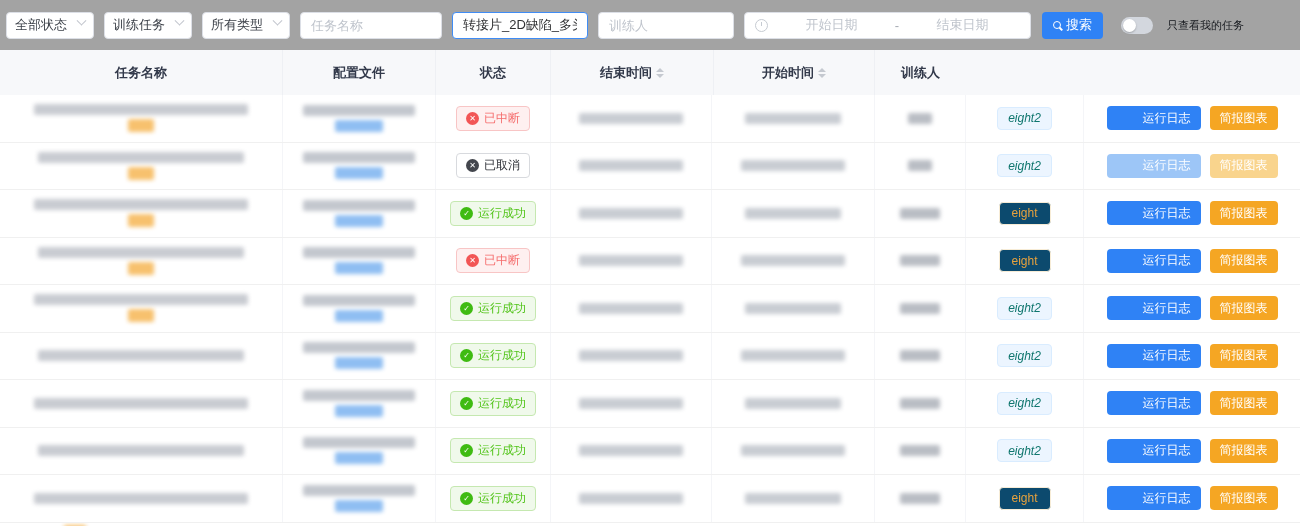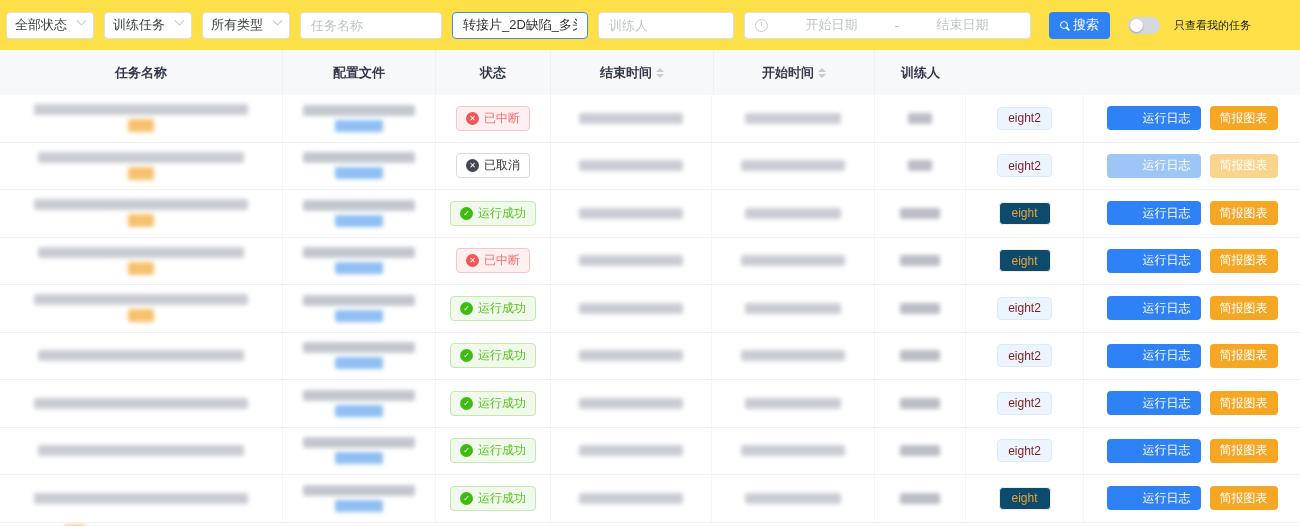--- a/index.html
+++ b/index.html
@@ -1,38 +1,38 @@
 <!DOCTYPE html>
 <html><head>
 <meta charset="utf-8">
 <style>
   * { margin:0; padding:0; box-sizing:border-box; }
   html,body { width:1300px; height:526px; overflow:hidden; background:#fff;
     font-family:"Liberation Sans","DejaVu Sans",sans-serif; }
 
   
-  .filter-bar { height:50px; display:flex; align-items:center; padding:0 6px; gap:10px; background:#fde047; }
+  .filter-bar { height:50px; display:flex; align-items:center; padding:0 6px; gap:10px; background:#a3a3a3; }
   .select, .inp, .daterange {
     height:27px; border:1px solid #dcdfe6; border-radius:4px; background:#fff;
     font-size:13px; color:#303133; display:flex; align-items:center;
   }
   .select { width:88px; padding:0 8px; justify-content:space-between; cursor:pointer; }
   .select .val { color:#3a3f47; }
   .chev { width:7px; height:7px; border-right:1.4px solid #c0c4cc; border-bottom:1.4px solid #c0c4cc;
     transform:rotate(45deg) translate(-2px,-2px); margin-top:-3px; }
   .inp { width:142px; padding:0 10px; outline:none; }
   .inp::placeholder { color:#bfc4cc; }
   .inp.focused { width:136px; border-color:#3f8cf5; }
   .inp.w136 { width:136px; }
   .daterange { width:287px; padding:0 10px; color:#bfc4cc; gap:6px; justify-content:space-between; cursor:pointer; }
   .daterange .ph { flex:1; text-align:center; }
   .daterange .sep { color:#a6abb3; }
   .clock { width:13px; height:13px; border:1.3px solid #c6cbd2; border-radius:50%; position:relative; flex:none; }
   .clock::after { content:""; position:absolute; left:4.5px; top:2px; width:1.3px; height:4px; background:#c6cbd2; }
-  .btn-search { height:27px; padding:0 11px; margin-left:8px; border:none; border-radius:4px;
+  .btn-search { height:27px; padding:0 11px; margin-left:1px; border:none; border-radius:4px;
     background:#2f82f5; color:#fff; font-size:13px; display:flex; align-items:center; gap:5px; cursor:pointer; }
   .mag { width:8px; height:8px; border:1.4px solid #fff; border-radius:50%; position:relative; flex:none; }
   .mag::after { content:""; position:absolute; width:4px; height:1.5px; background:#fff;
     transform:rotate(45deg); right:-3px; bottom:-1px; }
   .toggle { width:32px; height:17px; border-radius:9px; background:#d3d7de; margin-left:8px;
     position:relative; cursor:pointer; flex:none; }
   .toggle .knob { position:absolute; left:2px; top:2px; width:13px; height:13px; border-radius:50%;
     background:#fff; box-shadow:0 1px 2px rgba(0,0,0,.25); }
   .toggle-label { font-size:11px; color:#15181d; margin-left:4px; }
 
@@ -74,21 +74,21 @@
   .st-interrupted { color:#f56c6c; background:#fef0f0; border-color:#f8c5c5; }
   .st-interrupted .st-ic { background:#f25555; }
   .st-cancelled { color:#2c2f36; background:#fff; border-color:#d8dade; }
   .st-cancelled .st-ic { background:#43464d; }
   .st-success { color:#52c41a; background:#f0f9eb; border-color:#c5e8b0; }
   .st-success .st-ic { background:#3fbb12; }
 
   
   .host-chip { height:23px; min-width:52px; padding:0 10px; border:1px solid; border-radius:4px;
     font-size:12px; display:flex; align-items:center; justify-content:center; }
-  .host-eight2 { color:#7f1d1d; background:#ecf5ff; border-color:#d9ecff; }
+  .host-eight2 { color:#0f766e; background:#ecf5ff; border-color:#d9ecff;font-style:italic; }
   .host-eight  { color:#e8a23d; background:#0c4a6e; border-color:#f7ecd6; }
 
   
   .acts { display:flex; gap:9px; }
   .btn { height:24px; padding:0 10px; border:none; border-radius:4px; color:#fff; font-size:12px; cursor:pointer; }
   .btn-log { background:#2f82f5;padding-left:36px; }
   .btn-chart { background:#f5a623; }
   .btn-log.disabled { background:#9dc6f7; cursor:not-allowed; }
   .btn-chart.disabled { background:#f9d48d; cursor:not-allowed; }
 

